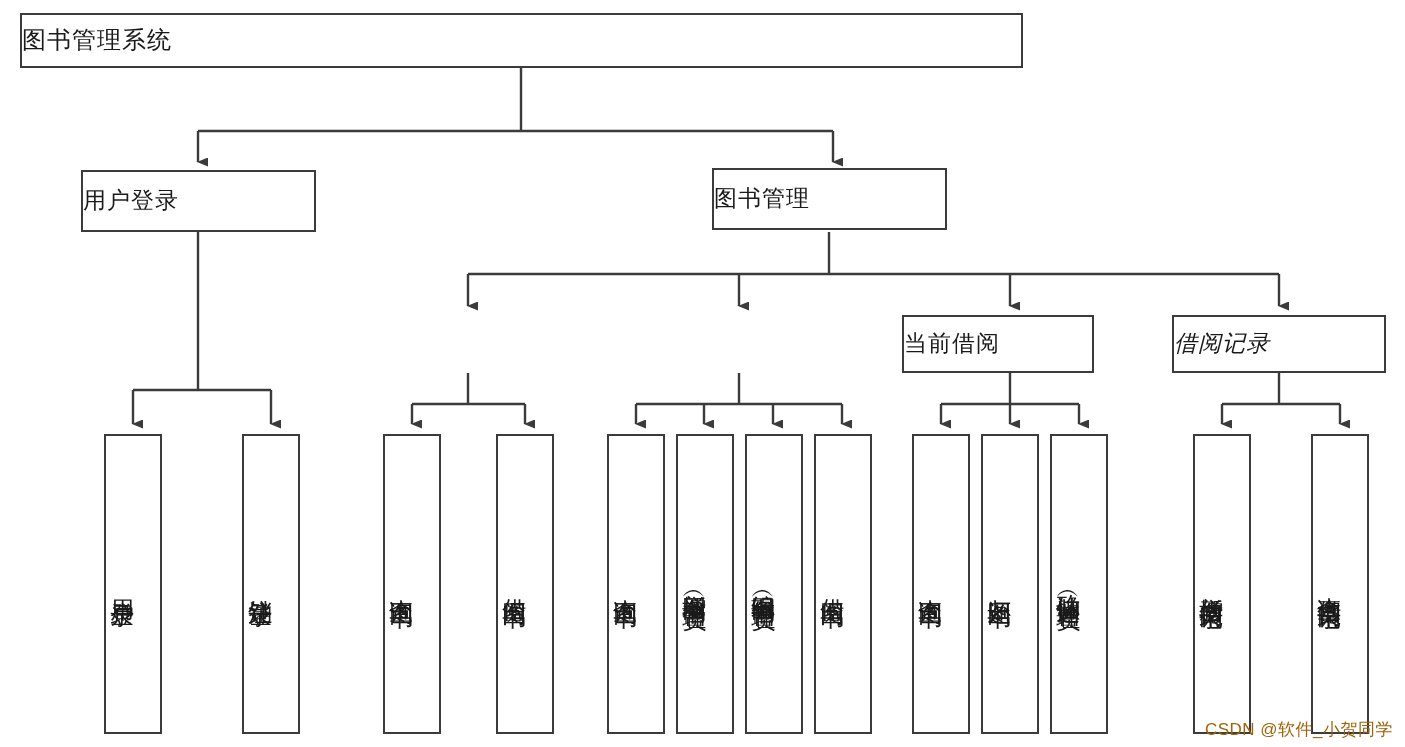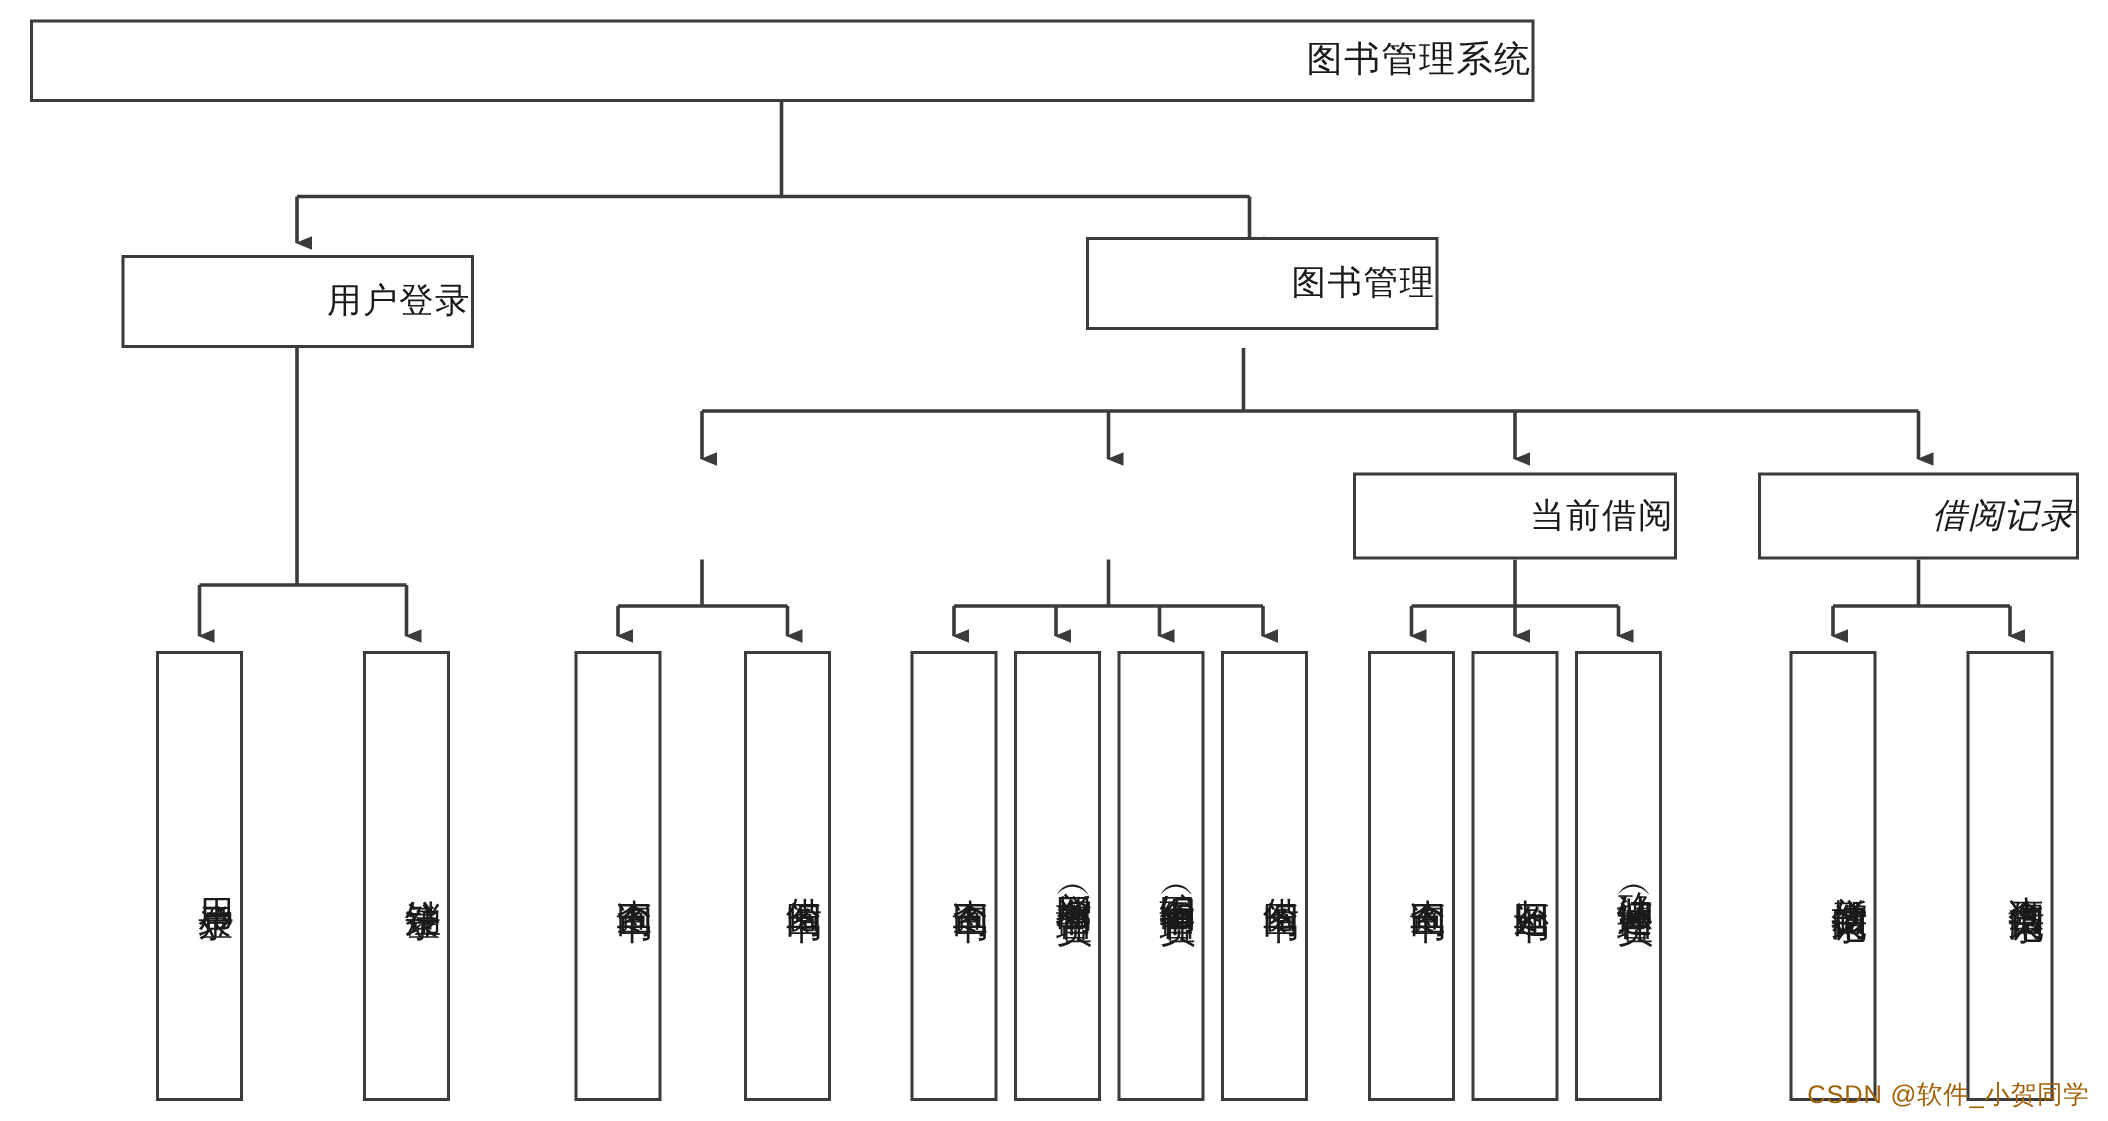--- a/index.html
+++ b/index.html
@@ -21,21 +21,21 @@
     height:747px;
     pointer-events:none;
   }
   .node{
     position:absolute;
     box-sizing:border-box;
     background:#ffffff;
     border:2px solid #3b3b3b;
     display:flex;
     align-items:center;
-    justify-content:flex-end;
+    justify-content:flex-start;
     z-index:2;
   }
   .node-h{
     font-size:23px;
     letter-spacing:1px;
     line-height:1.2;
     white-space:nowrap;
   }
   .node-root .label{font-size:24px;}
   .node-leaf{
@@ -122,25 +122,25 @@
     </g>
   </svg>
 
   <div class="node node-h node-root" style="left:20px; top:13px; width:1003px; height:55px;">
     <span class="label">图书管理系统</span>
   </div>
 
   <div class="node node-h" style="left:81px; top:170px; width:235px; height:62px;">
     <span class="label">用户登录</span>
   </div>
-  <div class="node node-h" style="left:712px; top:158px; width:235px; height:62px;margin-left:12px;">
+  <div class="node node-h" style="left:712px; top:168px; width:235px; height:62px;">
     <span class="label">图书管理</span>
   </div>
 
-  <div class="node node-h" style="left:902px; top:315px; width:216px; height:58px;">
+  <div class="node node-h" style="left:902px; top:315px; width:192px; height:58px;">
     <span class="label">当前借阅</span>
   </div>
   <div class="node node-h" style="left:1172px; top:315px; width:214px; height:58px;font-style:italic;">
     <span class="label">借阅记录</span>
   </div>
 
   <div class="node node-leaf" style="left:104px; top:434px; width:58px; height:300px;">
     <span class="label">用户登录</span>
   </div>
   <div class="node node-leaf" style="left:242px; top:434px; width:58px; height:300px;">

